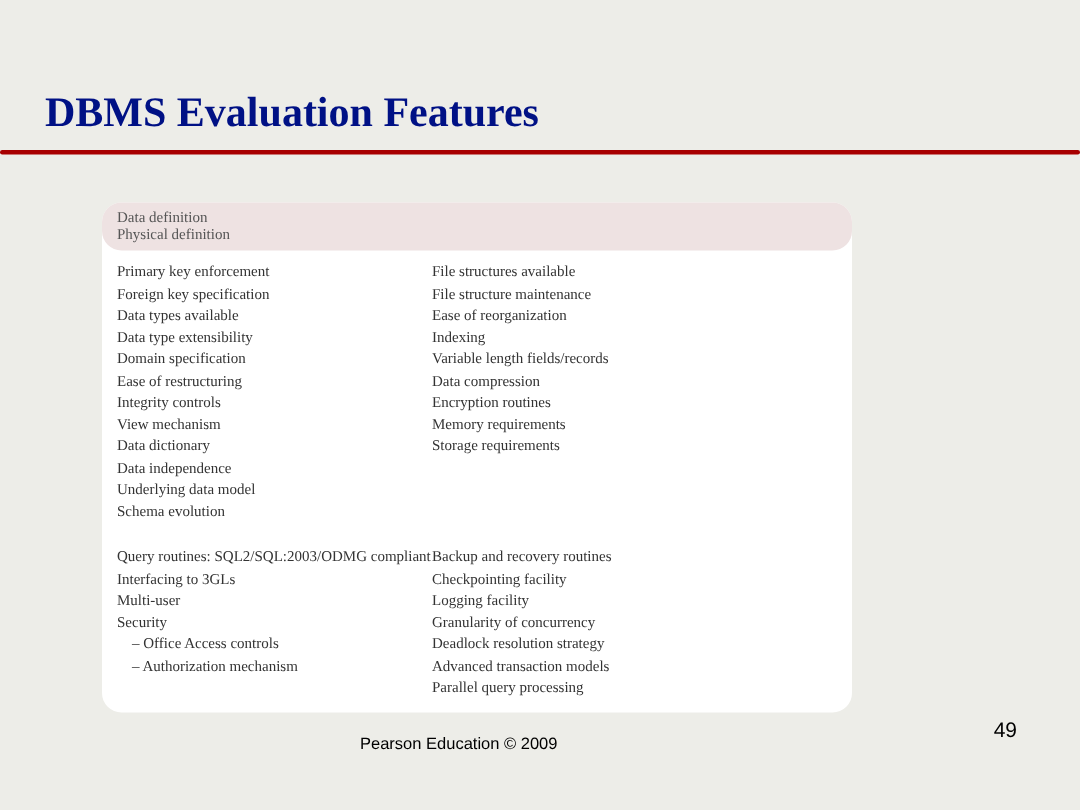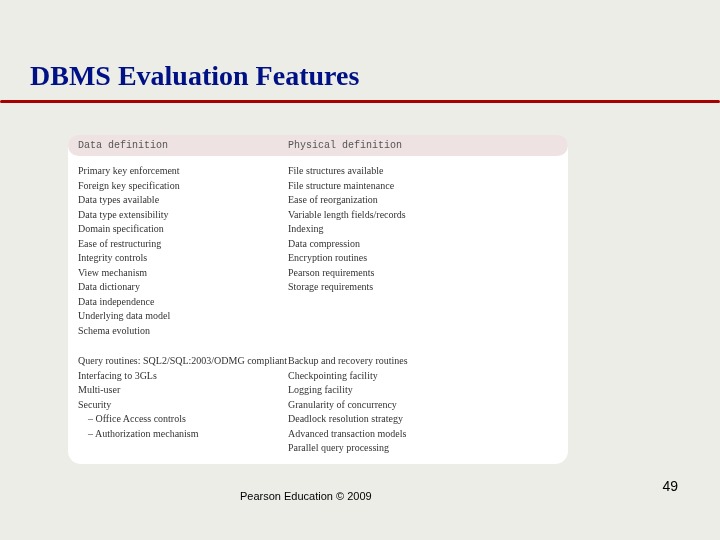--- a/index.html
+++ b/index.html
@@ -42,23 +42,24 @@
       position: absolute;
       top: 135px;
       left: 68px;
       width: 500px;
       background: #ffffff;
     }
     .table-header-row {
       display: flex;
       background: #eee2e2;
       padding: 5px 0 5px 10px;
-      font-family: Liberation Mono, monospace;
+      font-family: Liberation Serif, serif;
       font-size: 10px;
       color: #555;
+      flex-direction: column;
     }
     .col-left {
       width: 210px;
     }
     .col-right {
       flex: 1;
     }
     .table-body-row {
       display: flex;
       padding: 8px 0 8px 10px;
@@ -121,25 +122,25 @@
         <div>View mechanism</div>
         <div>Data dictionary</div>
         <div>Data independence</div>
         <div>Underlying data model</div>
         <div>Schema evolution</div>
       </div>
       <div class="col-right list">
         <div>File structures available</div>
         <div>File structure maintenance</div>
         <div>Ease of reorganization</div>
+        <div>Indexing</div>
         <div>Variable length fields/records</div>
-        <div>Indexing</div>
         <div>Data compression</div>
         <div>Encryption routines</div>
-        <div>Pearson requirements</div>
+        <div>Memory requirements</div>
         <div>Storage requirements</div>
       </div>
     </div>
 
 
     <div class="table-body-row">
       <div class="col-left list">
         <div>Query routines: SQL2/SQL:2003/ODMG compliant</div>
         <div>Interfacing to 3GLs</div>
         <div>Multi-user</div>

